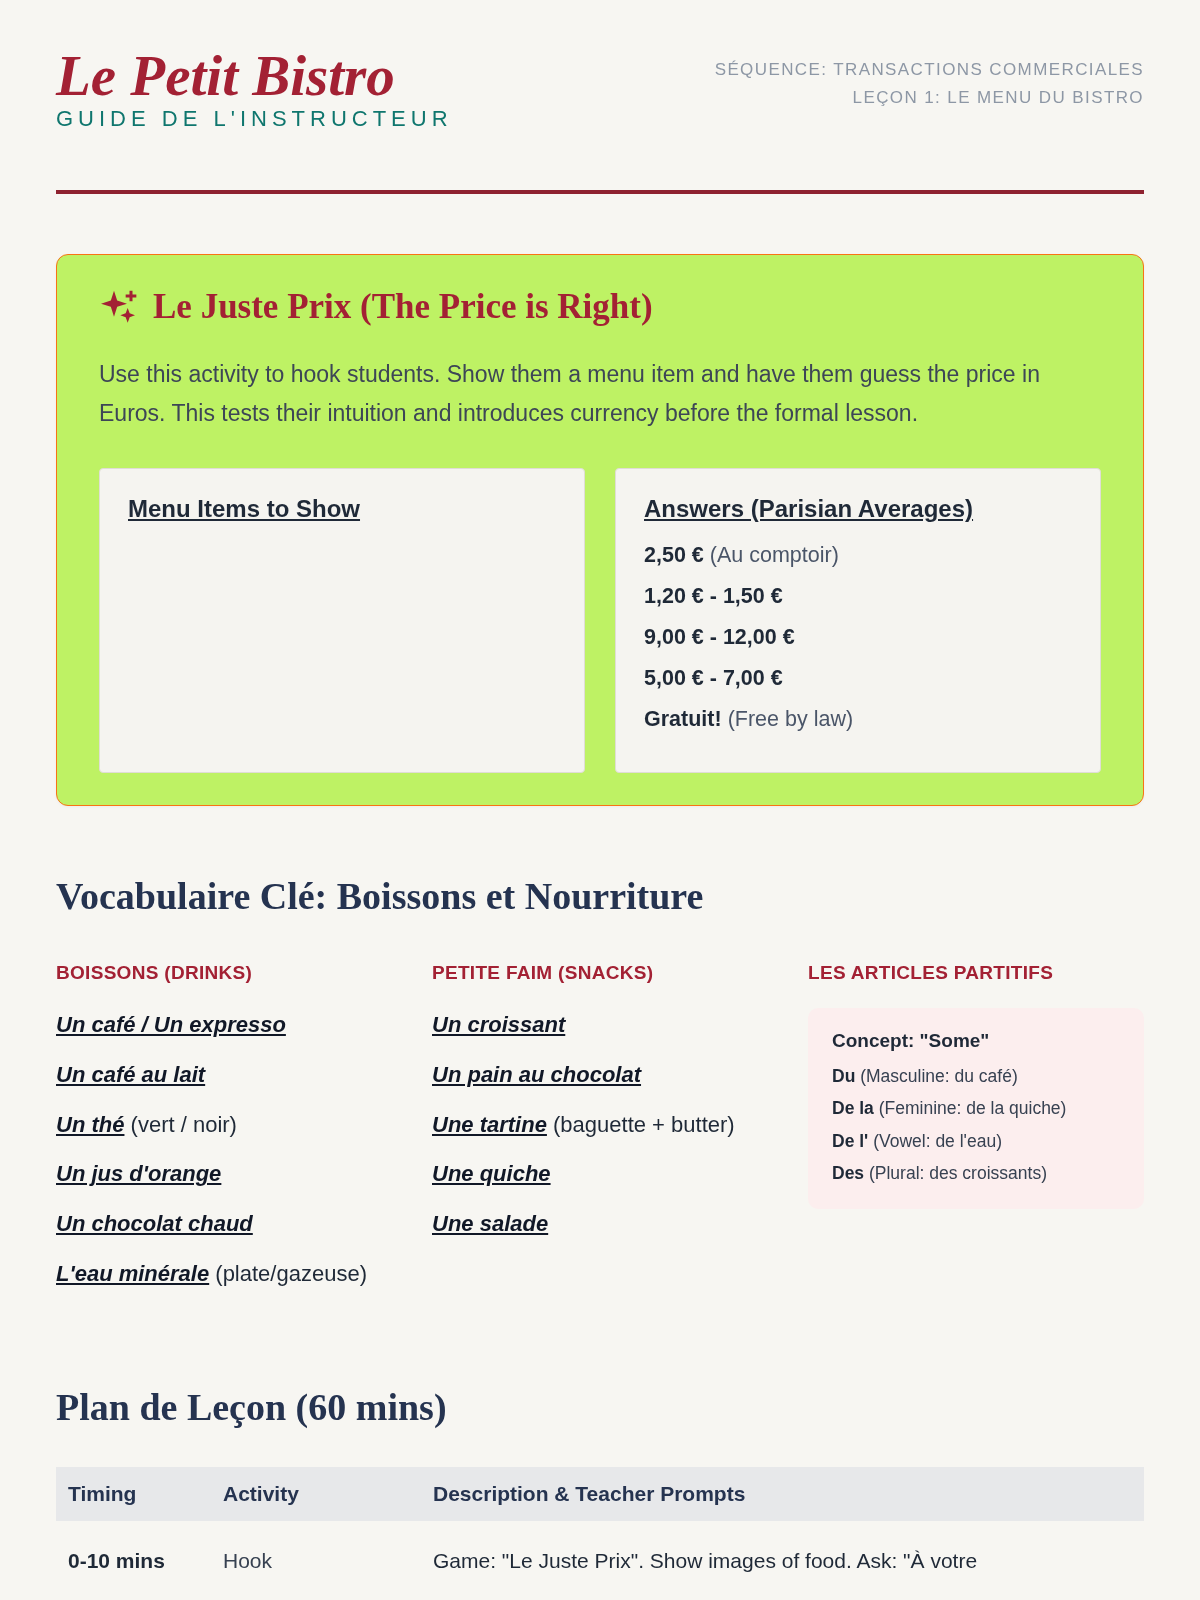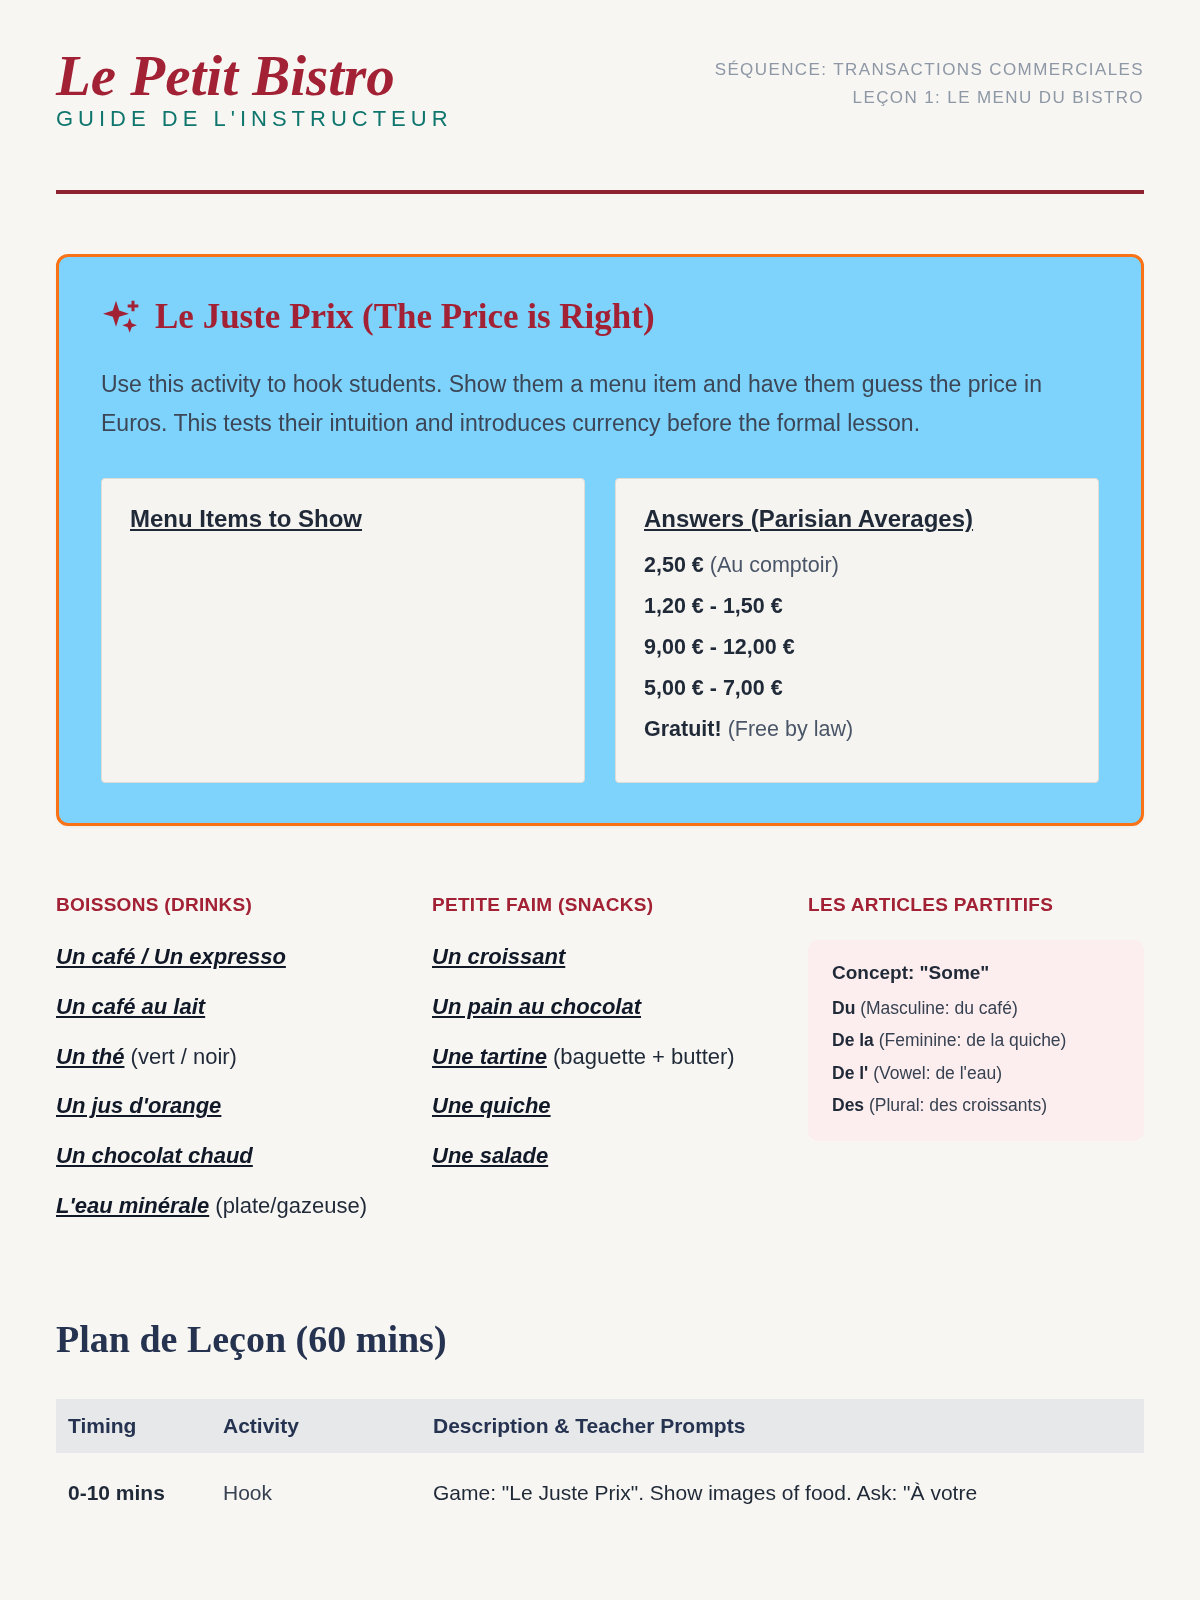--- a/index.html
+++ b/index.html
@@ -28,23 +28,23 @@
     color: #8d97a5; font-size: 17px; letter-spacing: 1.4px; line-height: 1.65;
   }
   .header-rule {
     margin-top: 58px; height: 2px;
     border-top: 3px solid #8e2230;
     border-bottom: 1px solid #8e2230;
   }
 
   
   .card {
-    margin-top: 60px; background: #7dd3fc;
-    border: 3px solid #f97316; border-radius: 12px;
-    padding: 40px 42px;
+    margin-top: 60px; background: #bef264;
+    border: 1px solid #f97316; border-radius: 12px;
+    padding: 32px 42px;
     box-shadow: 0 1px 3px rgba(0,0,0,.04);
   }
   .card-title-row { display: flex; align-items: center; gap: 14px; }
   .card-title {
     font-family: "Liberation Serif", "DejaVu Serif", serif;
     font-size: 35px; font-weight: 700; color: #a32134;
   }
   .sparkles-icon { flex: 0 0 auto; display: inline-flex; }
   .card-intro {
     margin-top: 28px; font-size: 23px; line-height: 1.72;
@@ -166,20 +166,21 @@
           <div class="answer-line">
             <span class="val">Gratuit!</span>
             <span class="anote">(Free by law)</span>
           </div>
         </div>
       </div>
     </div>
   </section>
 
   <section class="vocab-section">
+    <h2 class="section-title">Vocabulaire Clé: Boissons et Nourriture</h2>
     <div class="vocab-grid">
 
       <div>
         <div class="col-heading">BOISSONS (DRINKS)</div>
         <div class="vocab-list">
           <div class="vocab-item">
             <span class="term">Un café / Un expresso</span>
             <span class="vnote"></span>
           </div>
           <div class="vocab-item">

